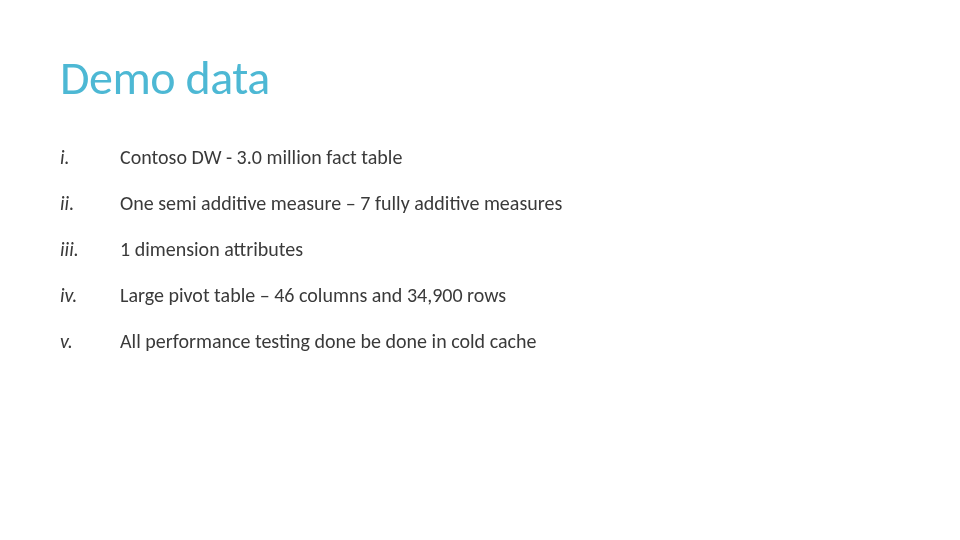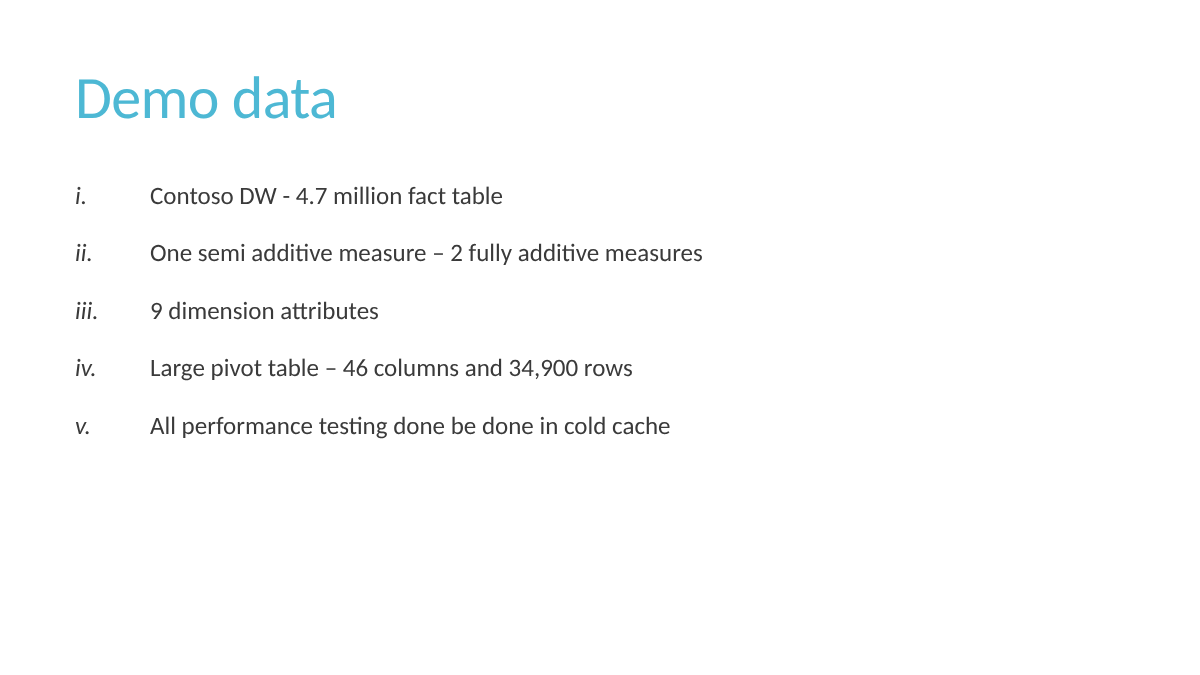--- a/index.html
+++ b/index.html
@@ -60,29 +60,29 @@
     }
   </style>
 </head>
 <body>
 
 <div class="slide">
   <h1 class="title">Demo data</h1>
   <ul class="content-list">
   <li>
         <span class="list-marker">i.</span>
-        <span class="list-text">Contoso DW  - 4.7 million fact table</span>
+        <span class="list-text">Contoso DW  - 3.0 million fact table</span>
       </li>
       <li>
         <span class="list-marker">ii.</span>
-        <span class="list-text">One semi additive measure – 2 fully additive measures</span>
+        <span class="list-text">One semi additive measure – 7 fully additive measures</span>
       </li>
       <li>
         <span class="list-marker">iii.</span>
-        <span class="list-text">9 dimension attributes</span>
+        <span class="list-text">1 dimension attributes</span>
       </li>
       <li>
         <span class="list-marker">iv.</span>
         <span class="list-text">Large pivot table – 46 columns and 34,900 rows</span>
       </li>
       <li>
         <span class="list-marker">v.</span>
         <span class="list-text">All performance testing done be done in cold cache</span>
       </li>
     </ul>

